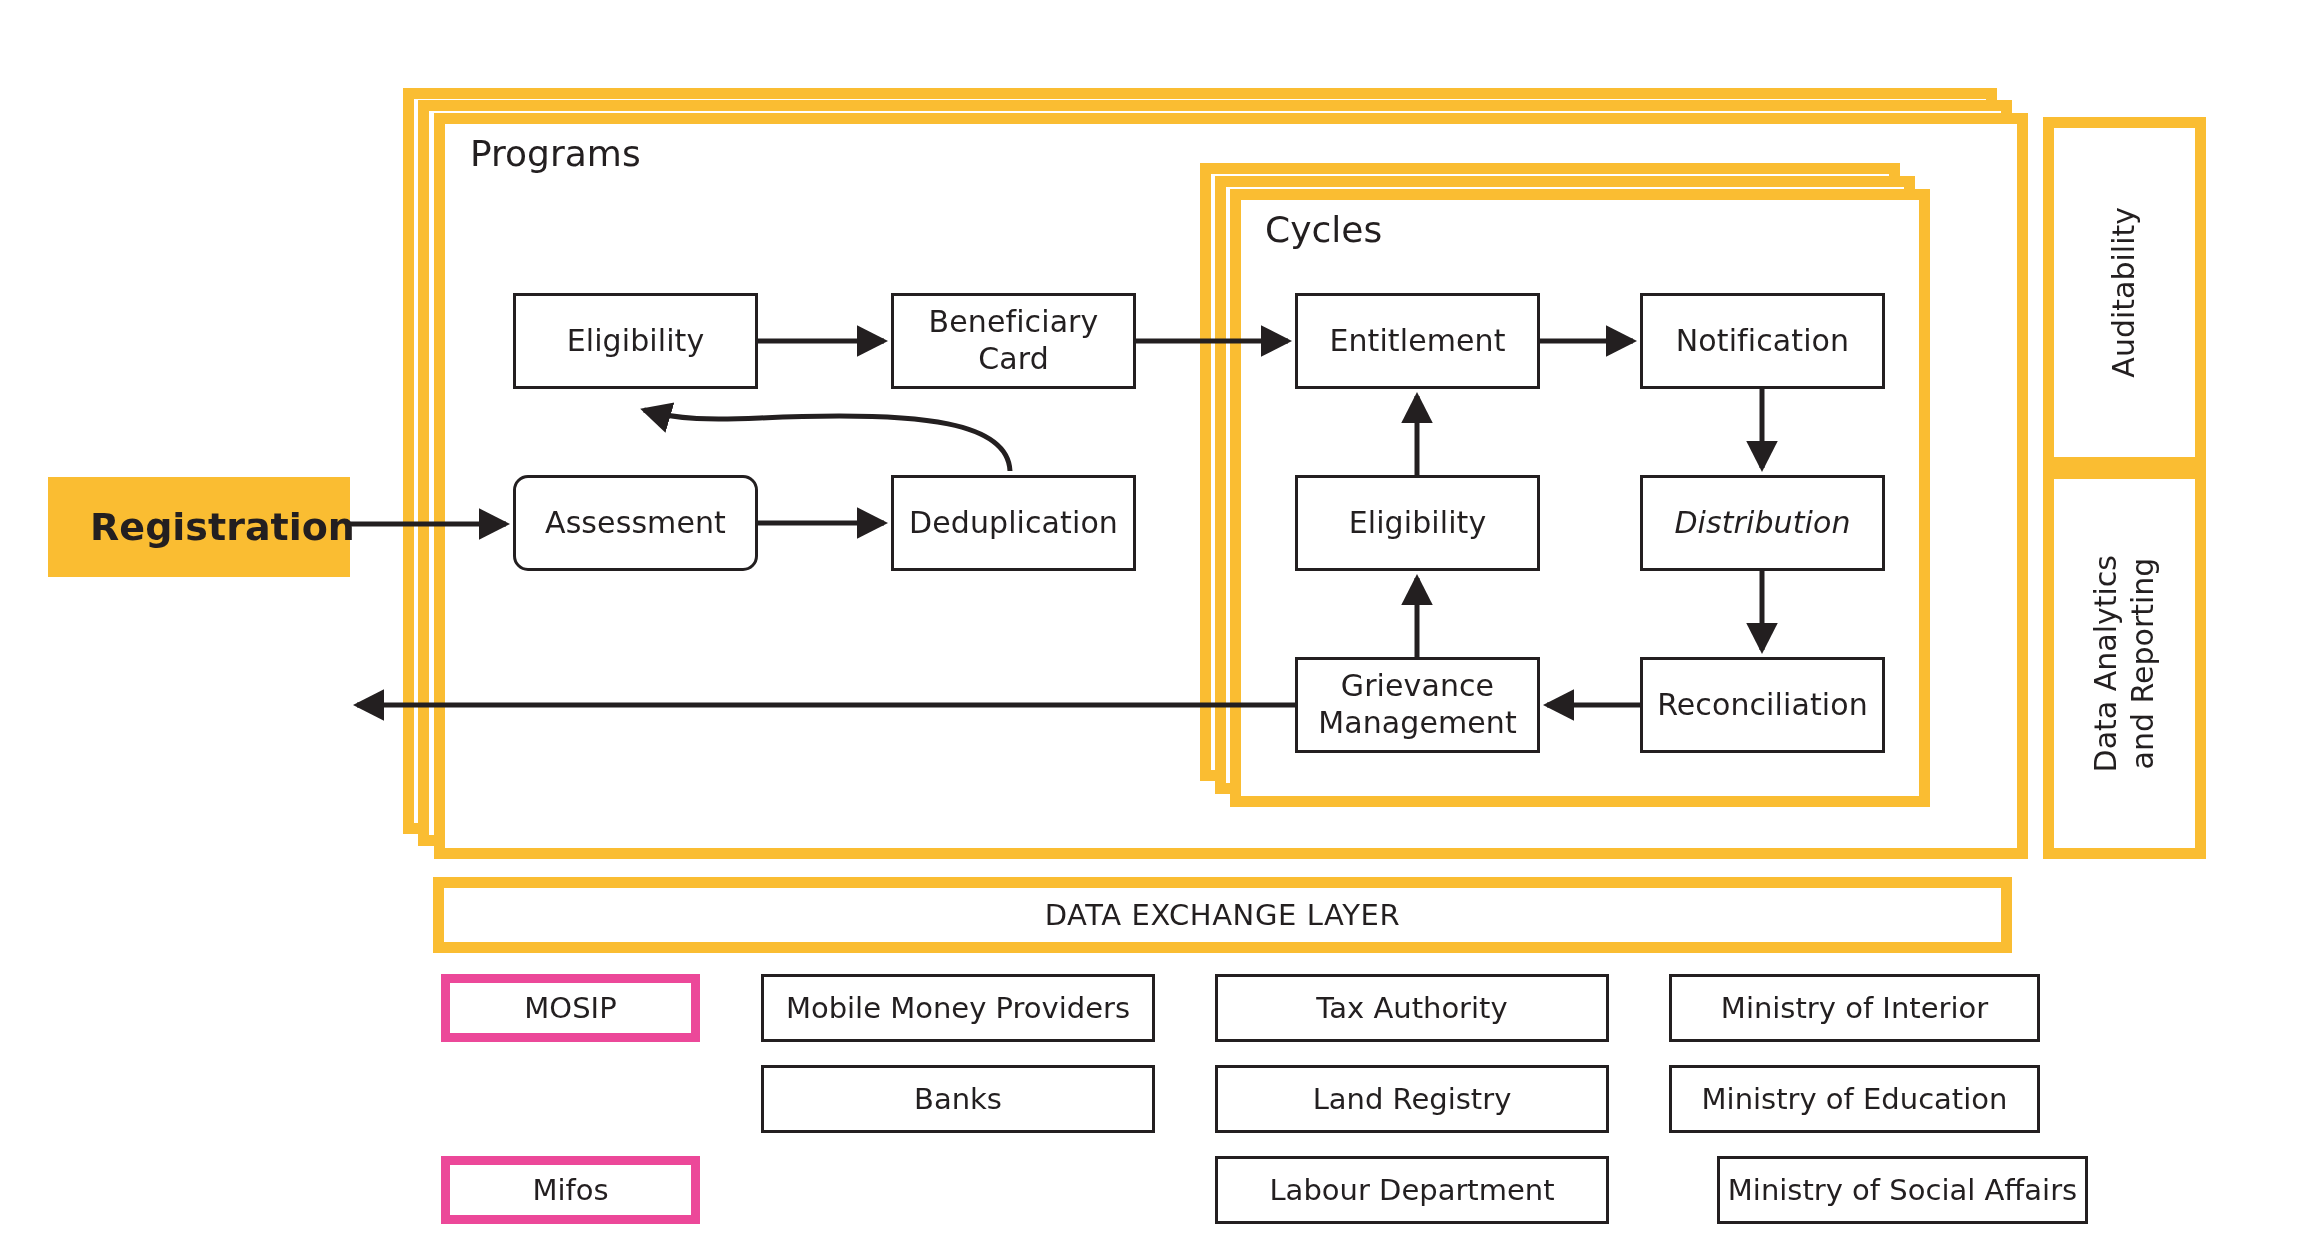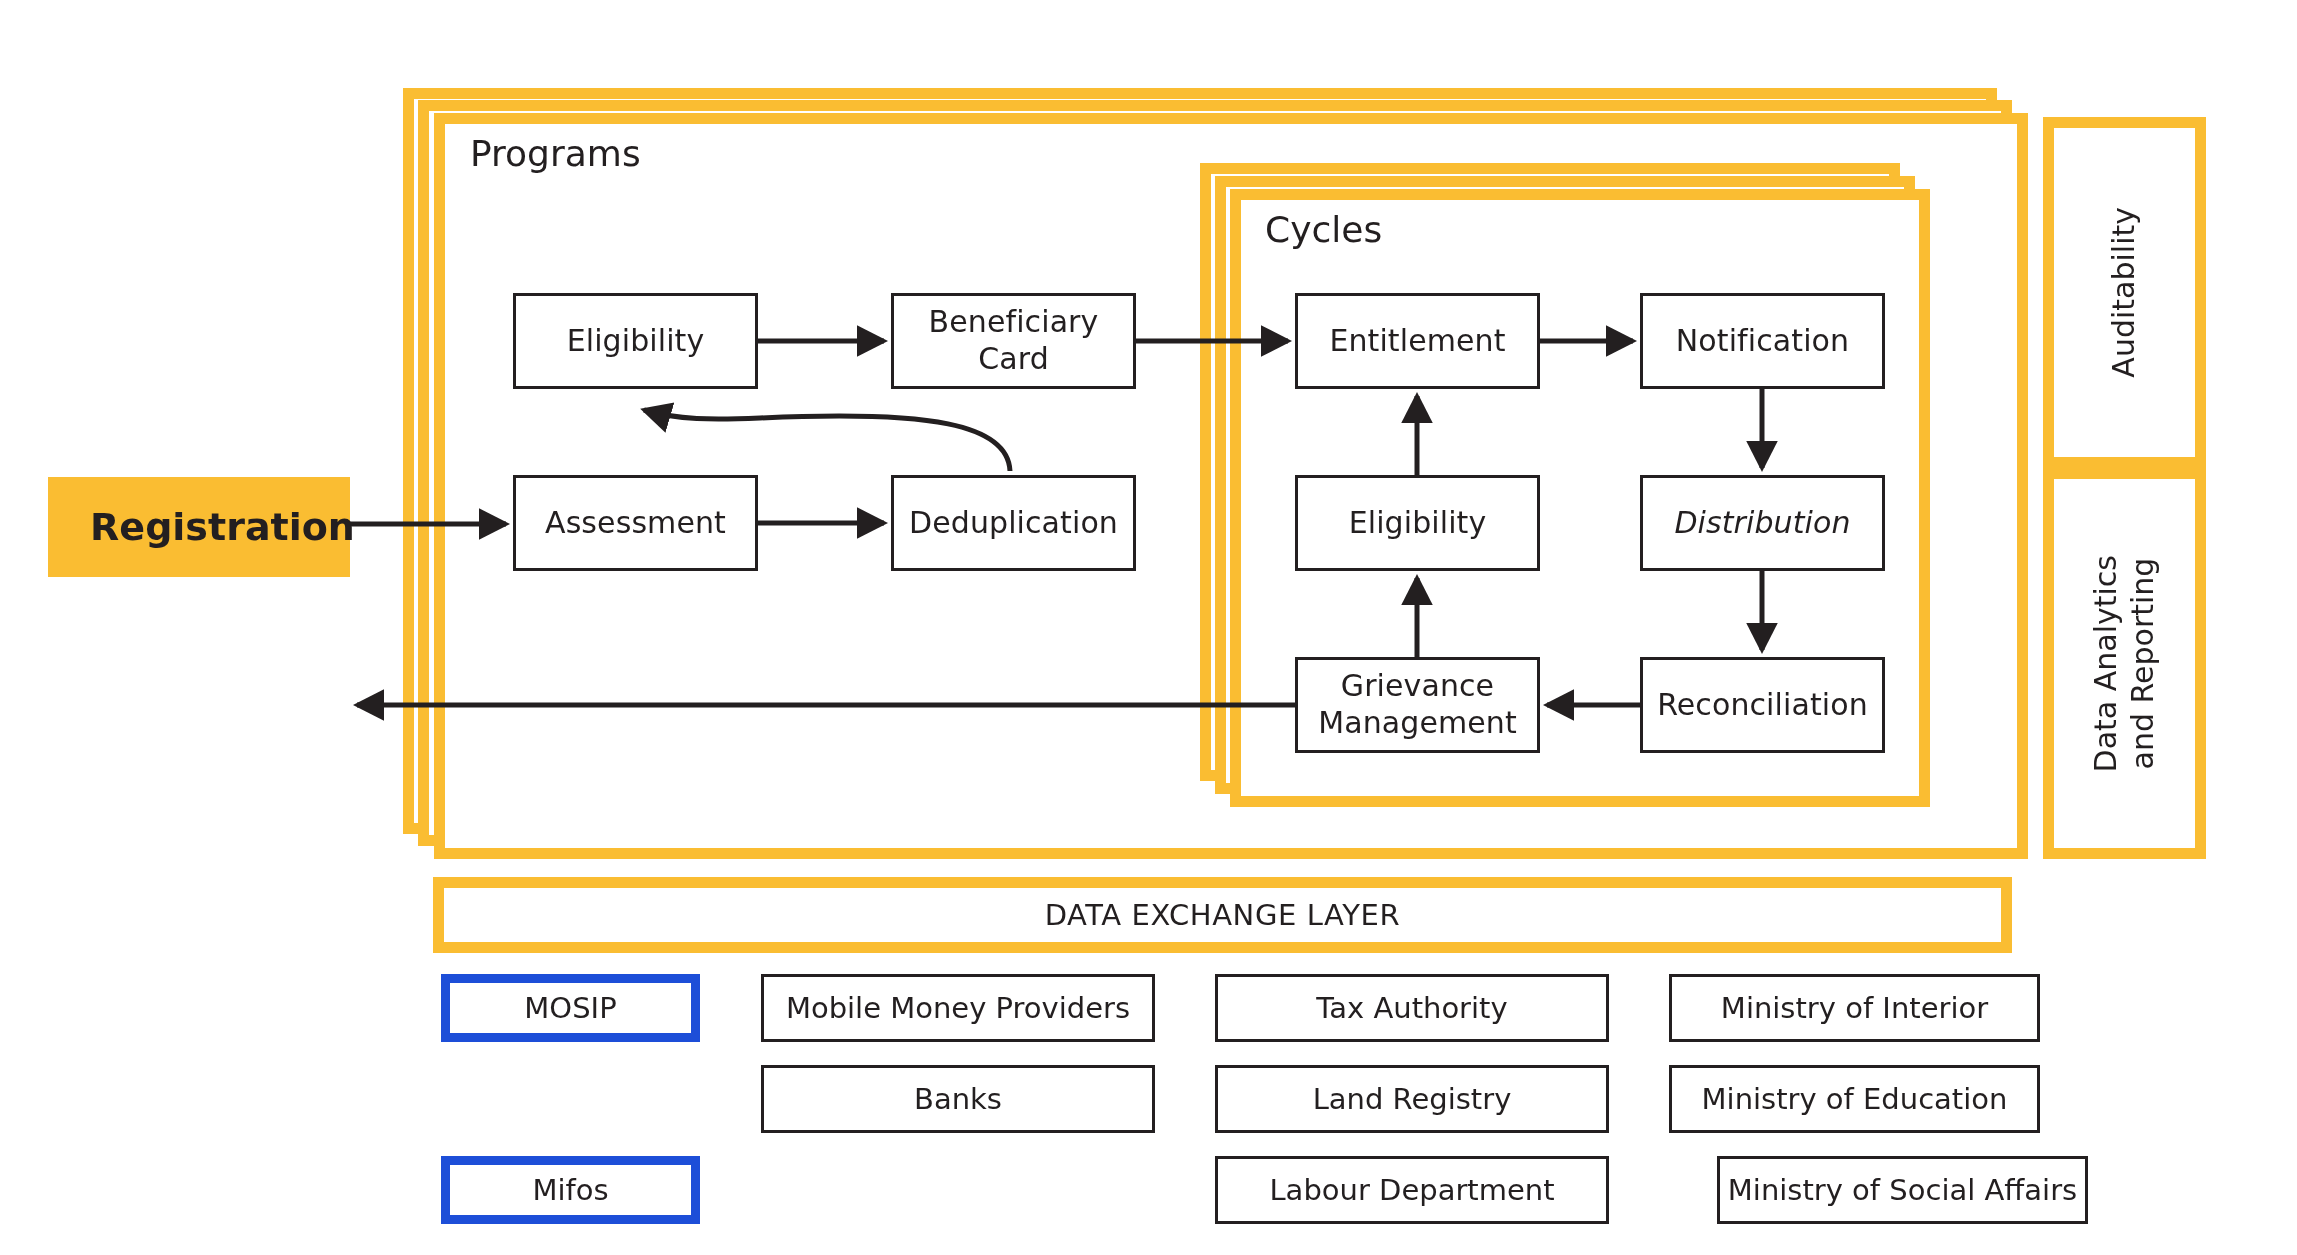--- a/index.html
+++ b/index.html
@@ -104,21 +104,21 @@
     position: absolute;
     box-sizing: border-box;
     background: #ffffff;
     display: flex;
     align-items: center;
     justify-content: center;
     text-align: center;
     font-size: 29px;
     color: #231f20;
   }
-  .chip.yellow { border: 9px solid #1d4ed8; }
+  .chip.yellow { border: 9px solid #ec4899; }
   .chip.dark   { border: 3px solid #231f20; }
 
   
   #connectors {
     position: absolute;
     left: 0; top: 0;
     width: 2297px;
     height: 1255px;
     pointer-events: none;
   }
@@ -141,21 +141,21 @@
   <div class="group-title" style="left:1265px; top:209px;">Cycles</div>
 
   <div class="terminal start" style="left:48px; top:477px; width:302px; height:100px;">Registration</div>
 
 
   <div class="node" style="left:513px; top:293px; width:245px; height:96px;">Eligibility</div>
 
   <div class="node" style="left:891px; top:293px; width:245px; height:96px; white-space:pre-line;">Beneficiary
 Card</div>
 
-  <div class="node" style="left:513px; top:475px; width:245px; height:96px;">Assessment</div>
+  <div class="node" style="left:513px; top:475px; width:245px; height:96px;border-radius:15px;">Assessment</div>
 
   <div class="node" style="left:891px; top:475px; width:245px; height:96px;">Deduplication</div>
 
   <div class="node" style="left:1295px; top:293px; width:245px; height:96px;">Entitlement</div>
 
   <div class="node" style="left:1640px; top:293px; width:245px; height:96px;">Notification</div>
 
   <div class="node" style="left:1295px; top:475px; width:245px; height:96px;">Eligibility</div>
 
   <div class="node" style="left:1640px; top:475px; width:245px; height:96px;font-style:italic;">Distribution</div>

